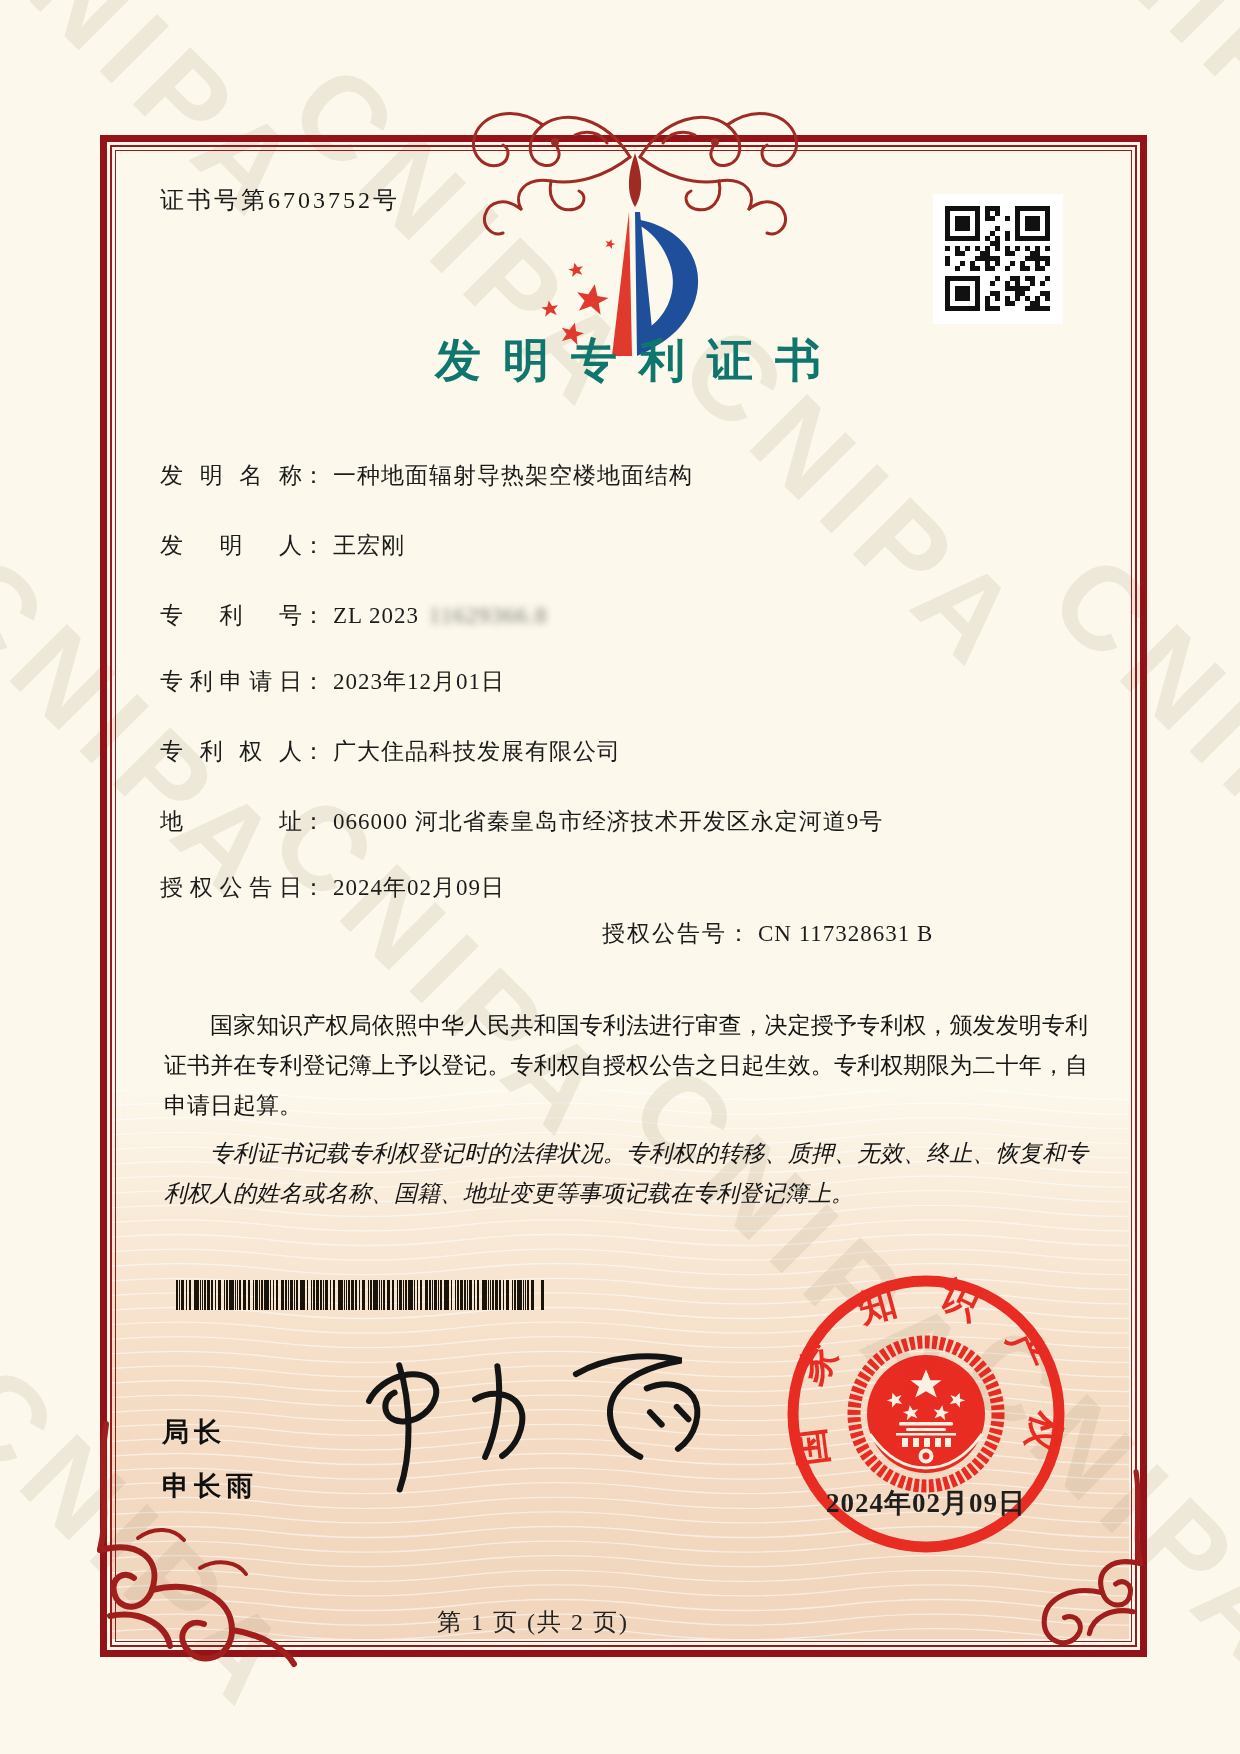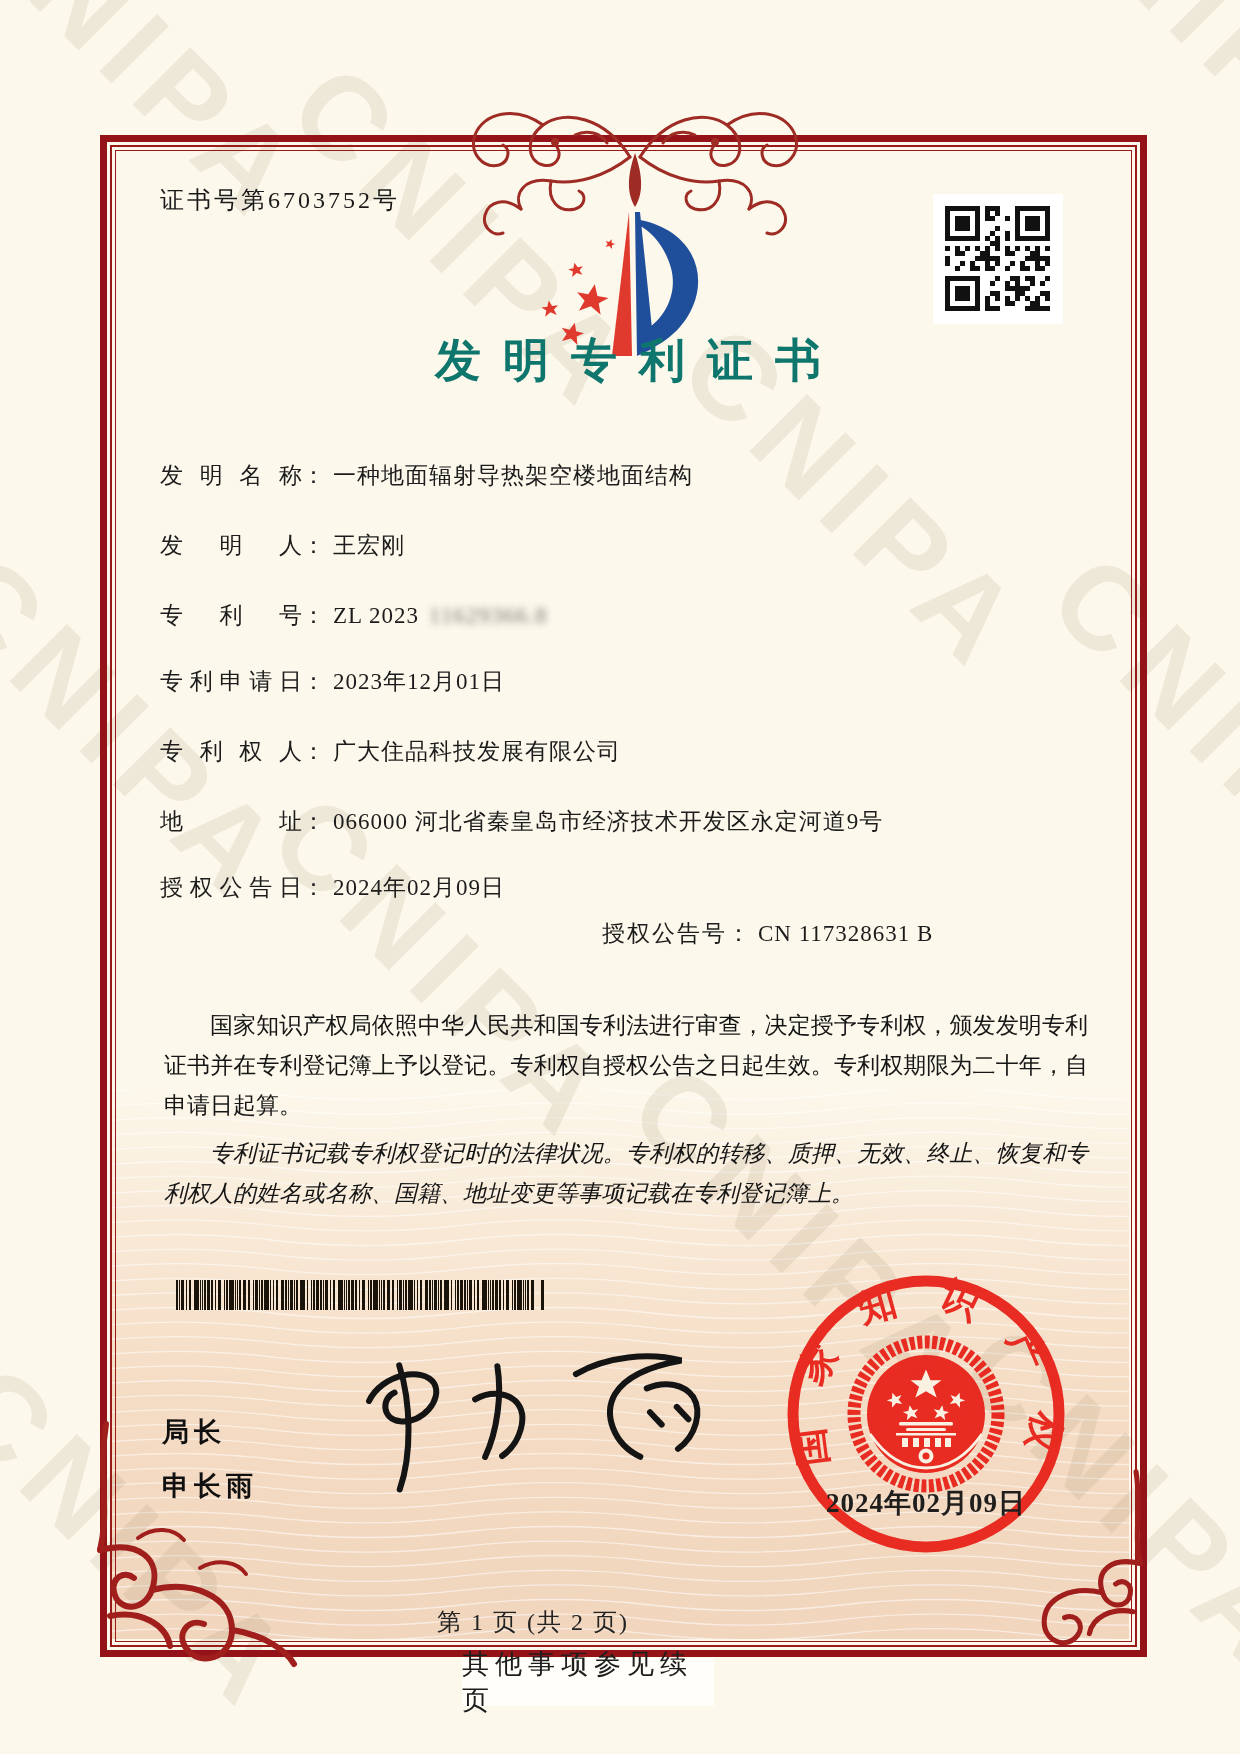--- a/index.html
+++ b/index.html
@@ -513,17 +513,14 @@
         </g>
         <circle cy="42" r="3.5" fill="#E8231A"></circle>
         <path d="M-56,20 C-38,46 -18,54 0,54 C18,54 38,46 56,20" stroke="#FBF3E4" stroke-width="3" fill="none"></path>
       </g>
       <text y="98" text-anchor="middle" font-size="27" font-weight="bold" fill="#141414" letter-spacing="1" style="font-family:'Liberation Serif','DejaVu Serif',serif">2024年02月09日</text>
     </svg>
 
     <div class="abs page-note">第 1 页 (共 2 页)</div>
   </div>
 
-  <div class="abs cont-box">
-    <span>其他事项参见续页</span>
-  </div>
 
 </div>
 
 </body></html>

